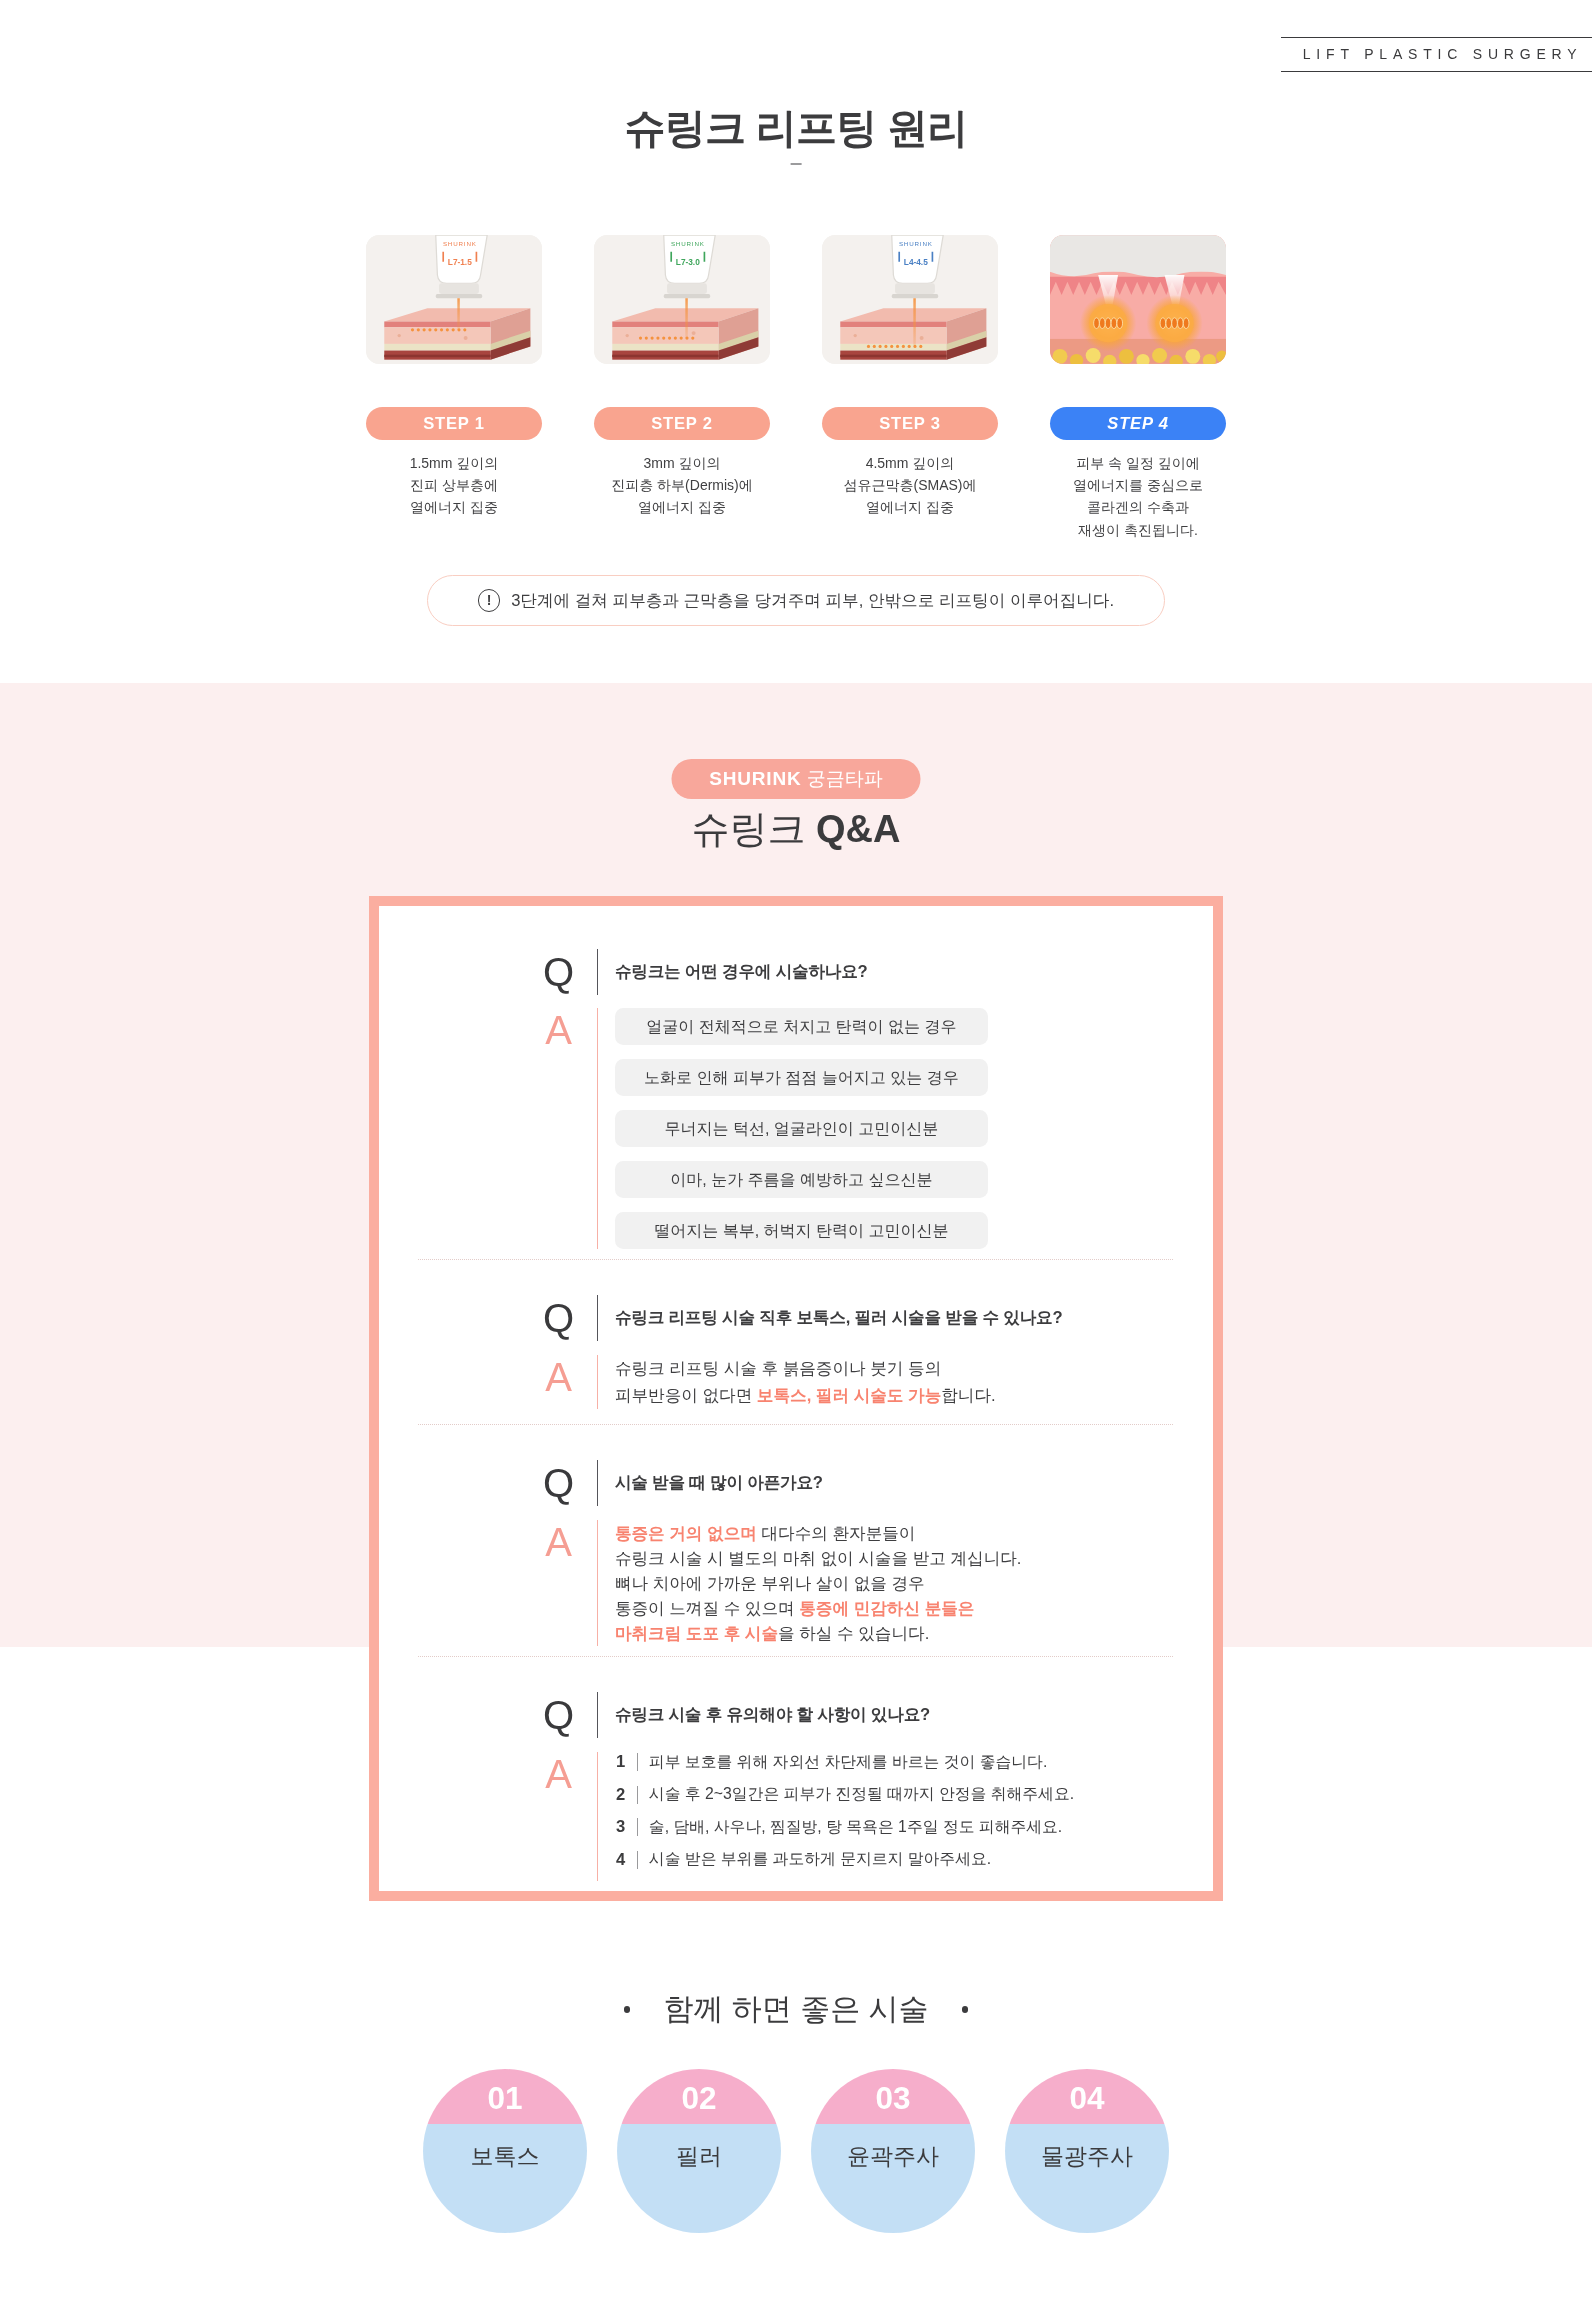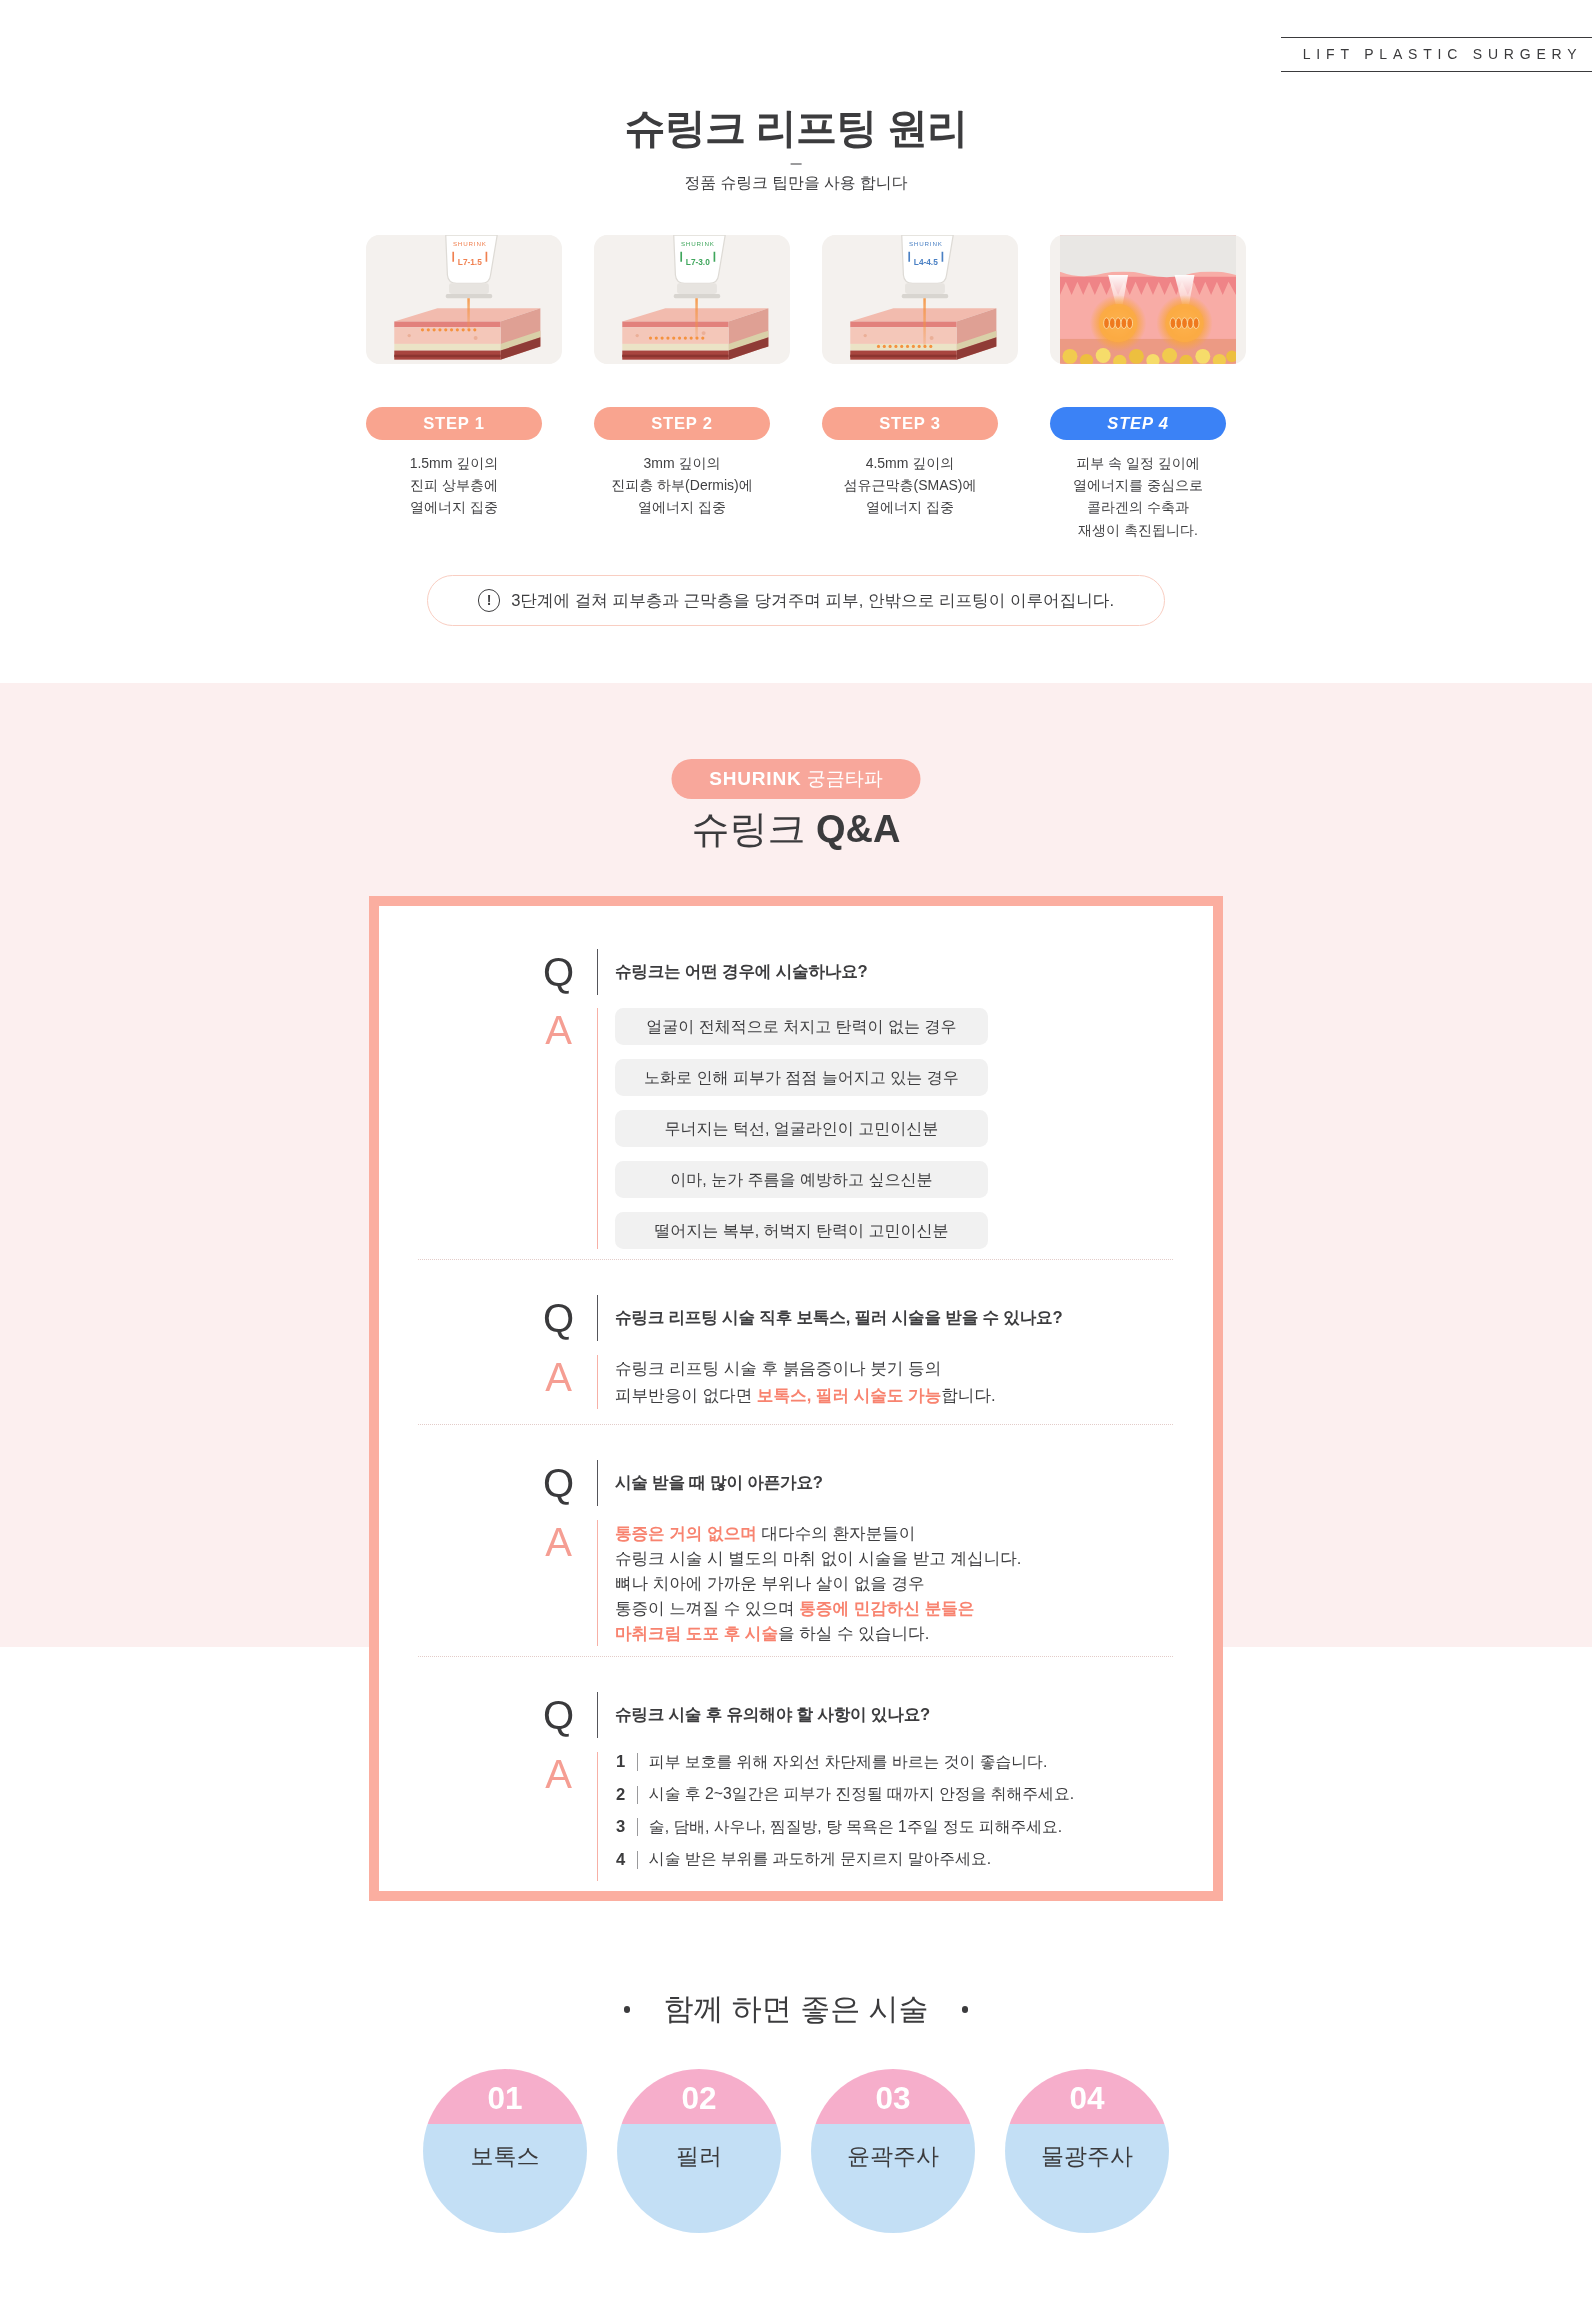--- a/index.html
+++ b/index.html
@@ -12,21 +12,21 @@
              padding:8.3px 21.6px; font-size:14px; letter-spacing:5.8px; color:#3A3A3C; font-weight:500; }
   .hero-title { position:absolute; top:101px; width:100%; text-align:center; font-size:41px;
                 font-weight:600; color:#3C3C3E; letter-spacing:-0.8px; }
   .hero-dash { position:absolute; top:163px; left:50%; transform:translateX(-50%);
                width:10.8px; height:1.7px; background:#9B9B9D; }
   .hero-subtitle { position:absolute; top:173px; width:100%; text-align:center; font-size:15.8px; color:#3E3E40; }
 
   
   .steps { position:absolute; top:235px; left:50%; transform:translateX(-50%); display:flex; gap:52px; }
   .step { width:176px; text-align:center; }
-  .step-image { width:196px; height:129px; border-radius:13.3px; overflow:hidden; background:#F4F1EE; }
+  .step-image { width:176px; height:129px; border-radius:13.3px; overflow:hidden; background:#F4F1EE; }
   .step-pill { margin-top:43px; height:33px; border-radius:16.6px; background:#F9A48F; color:#fff;
                font-size:16.6px; font-weight:700; line-height:33px; letter-spacing:0.8px; }
   .step.pink .step-pill { background:#3b82f6;font-style:italic; }
   .step-desc { margin-top:11.6px; font-size:14px; line-height:22.4px; color:#3F3F41; }
 
   
   .notice { position:absolute; top:575px; left:50%; transform:translateX(-50%); width:738px; height:51px;
             border:1.7px solid #F9CEC2; border-radius:26.5px; background:#fff; display:flex; align-items:center;
             justify-content:center; gap:10.8px; font-size:16.6px; color:#3E3E40; }
   .notice-icon { width:22.4px; height:22.4px; border:1.7px solid #3E3E40; border-radius:50%; font-size:14px;
@@ -85,21 +85,20 @@
 </head>
 <body>
 
 <div id="page">
 
   <div class="header">
     <div class="eyebrow">LIFT PLASTIC SURGERY</div>
   </div>
   <div class="hero-title">슈링크 리프팅 원리</div>
   <div class="hero-dash"></div>
-  <div class="hero-subtitle">정품 슈링크 팁만을 사용 합니다</div>
 
   <div class="steps">
 
     <div class="step">
       <div class="step-image">
         <svg width="176" height="129" viewBox="0 0 212 155">
           <defs>
               <linearGradient id="bm1" x1="0" y1="0" x2="0" y2="1">
             <stop offset="0" stop-color="#F5923E" stop-opacity="0.9"></stop>
                 <stop offset="1" stop-color="#F5923E" stop-opacity="0.2"></stop>

